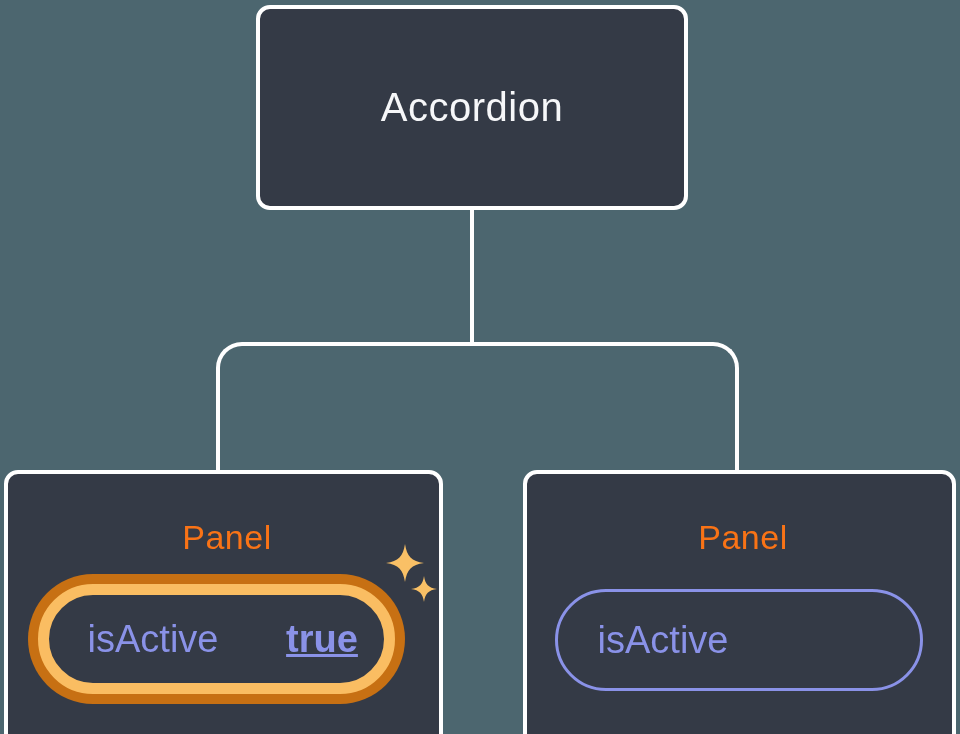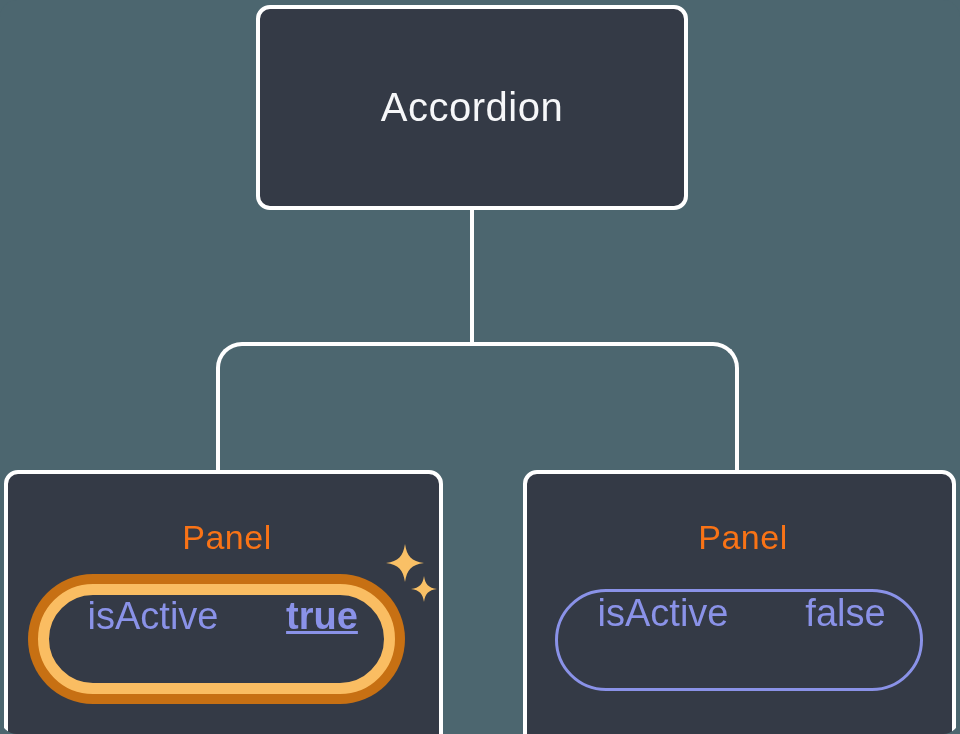--- a/index.html
+++ b/index.html
@@ -3,21 +3,20 @@
 <meta charset="utf-8">
 <style>
   html, body { margin: 0; padding: 0; background: #4C666F; }
   .canvas {
     position: relative;
     width: 960px;
     height: 734px;
     background: #4C666F;
     overflow: hidden;
     font-family: "Liberation Sans", sans-serif;
-    border-radius: 17px;
   }
 
   
   .node {
     position: absolute;
     box-sizing: border-box;
     background: #343A46;
     border: 4px solid #FFFFFF;
     border-radius: 14px;
   }
@@ -55,21 +54,21 @@
     font-weight: 500;
     letter-spacing: 0.5px;
     padding-left: 7px;
   }
 
   
   .pill {
     position: absolute;
     box-sizing: border-box;
     display: flex;
-    align-items: flex-start;
+    align-items: center;
     border-radius: 999px;
     font-size: 38px;
     color: #8A92E8;
   }
   .pill-cell {
     display: flex;
     align-items: center;
     justify-content: center;
   }
   .pill-active {
@@ -124,17 +123,16 @@
       <path d="M50 0 C55 33 67 45 100 50 C67 55 55 67 50 100 C45 67 33 55 0 50 C33 45 45 33 50 0 Z" fill="#F9C066"></path>
     </svg>
   </div>
 
   <div class="node panel-right">
     <div class="panel-title">Panel</div>
 
     <div class="pill pill-inactive">
       <span class="pill-cell cell-prop">isActive</span>
       <span class="pill-divider"></span>
-      <span class="pill-cell cell-value">false</span>
     </div>
   </div>
 
 </div>
 
 </body></html>

